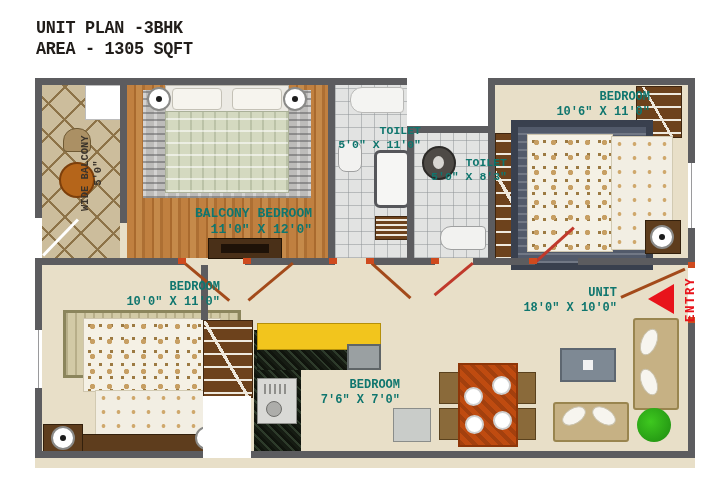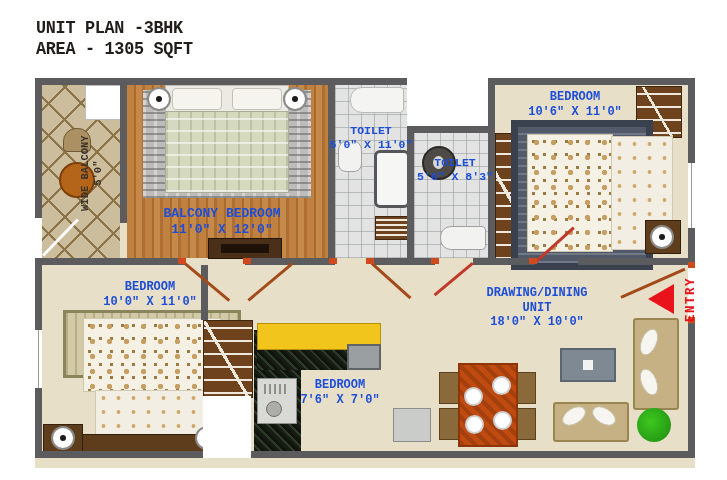--- a/index.html
+++ b/index.html
@@ -44,21 +44,21 @@
   .plain-sheet{background:#f2eee3;border:1px solid #d2cab2;}
   .rug-dark{background-color:#525a6a;border:7px solid #39404e;background-image:
       repeating-linear-gradient(0deg,rgba(255,255,255,.18) 0 2px,transparent 2px 8px);}
   .rug-olive{background-color:#d2caa6;border:3px solid #8b855c;background-image:
       repeating-linear-gradient(90deg,rgba(120,110,70,.3) 0 2px,transparent 2px 9px);}
   .sofa{background:#c6b184;border:2px solid #99854f;border-radius:3px;}
   .cush{position:absolute;background:#f7f5ef;border:1px solid #c9c2ad;border-radius:50%;z-index:3;}
   .wall{position:absolute;background:#5c5c5f;z-index:3;}
   .whitecut{position:absolute;background:#ffffff;z-index:4;}
   .furn{position:absolute;z-index:2;}
-  .lbl{position:absolute;font-weight:bold;color:#1d4ed8;text-align:center;line-height:1.22;z-index:6;}
+  .lbl{position:absolute;font-weight:bold;color:#0f766e;text-align:right;line-height:1.22;z-index:6;}
   .leaf{position:absolute;height:2.5px;background:#a34a1a;z-index:5;transform-origin:0 50%;}
   .jamb{position:absolute;width:8px;height:6px;background:#cf4a1e;z-index:5;}
   .lamp{position:absolute;width:20px;height:20px;border-radius:50%;background:#fff;border:2px solid #8a8a88;z-index:3;}
   .lamp .dot{position:absolute;left:7px;top:7px;width:6px;height:6px;border-radius:50%;background:#1c1c1c;}
   .nstand{background:#5e3d1d;border:1px solid #33200c;}
   .winline{position:absolute;background:#9a9a9c;z-index:5;}
   
   #entry-arrow{position:absolute;left:648px;top:284px;width:0;height:0;z-index:8;
       border-top:15px solid transparent;border-bottom:15px solid transparent;}
   #entry-label{position:absolute;left:684px;top:258px;height:64px;z-index:8;
@@ -228,21 +228,20 @@
     </div>
     <div class="lbl" style="left:45px;top:202px;width:140px;font-size:12px;">
       <div>BEDROOM</div>
       <div>10'0" X 11'0"</div>
     </div>
     <div class="lbl" style="left:245px;top:300px;width:120px;font-size:12px;">
       <div>BEDROOM</div>
       <div>7'6" X 7'0"</div>
     </div>
     <div class="lbl" style="left:422px;top:208px;width:160px;font-size:12px;">
-      <div>DRAWING/DINING</div>
       <div>UNIT</div>
       <div>18'0" X 10'0"</div>
     </div>
     <div id="balcony-label">
       <div>WIDE BALCONY</div>
       <div>5'0"</div>
     </div>
   </div>
 
   <div id="entry-arrow" style="border-right: 26px solid rgb(232, 19, 27);"></div>

